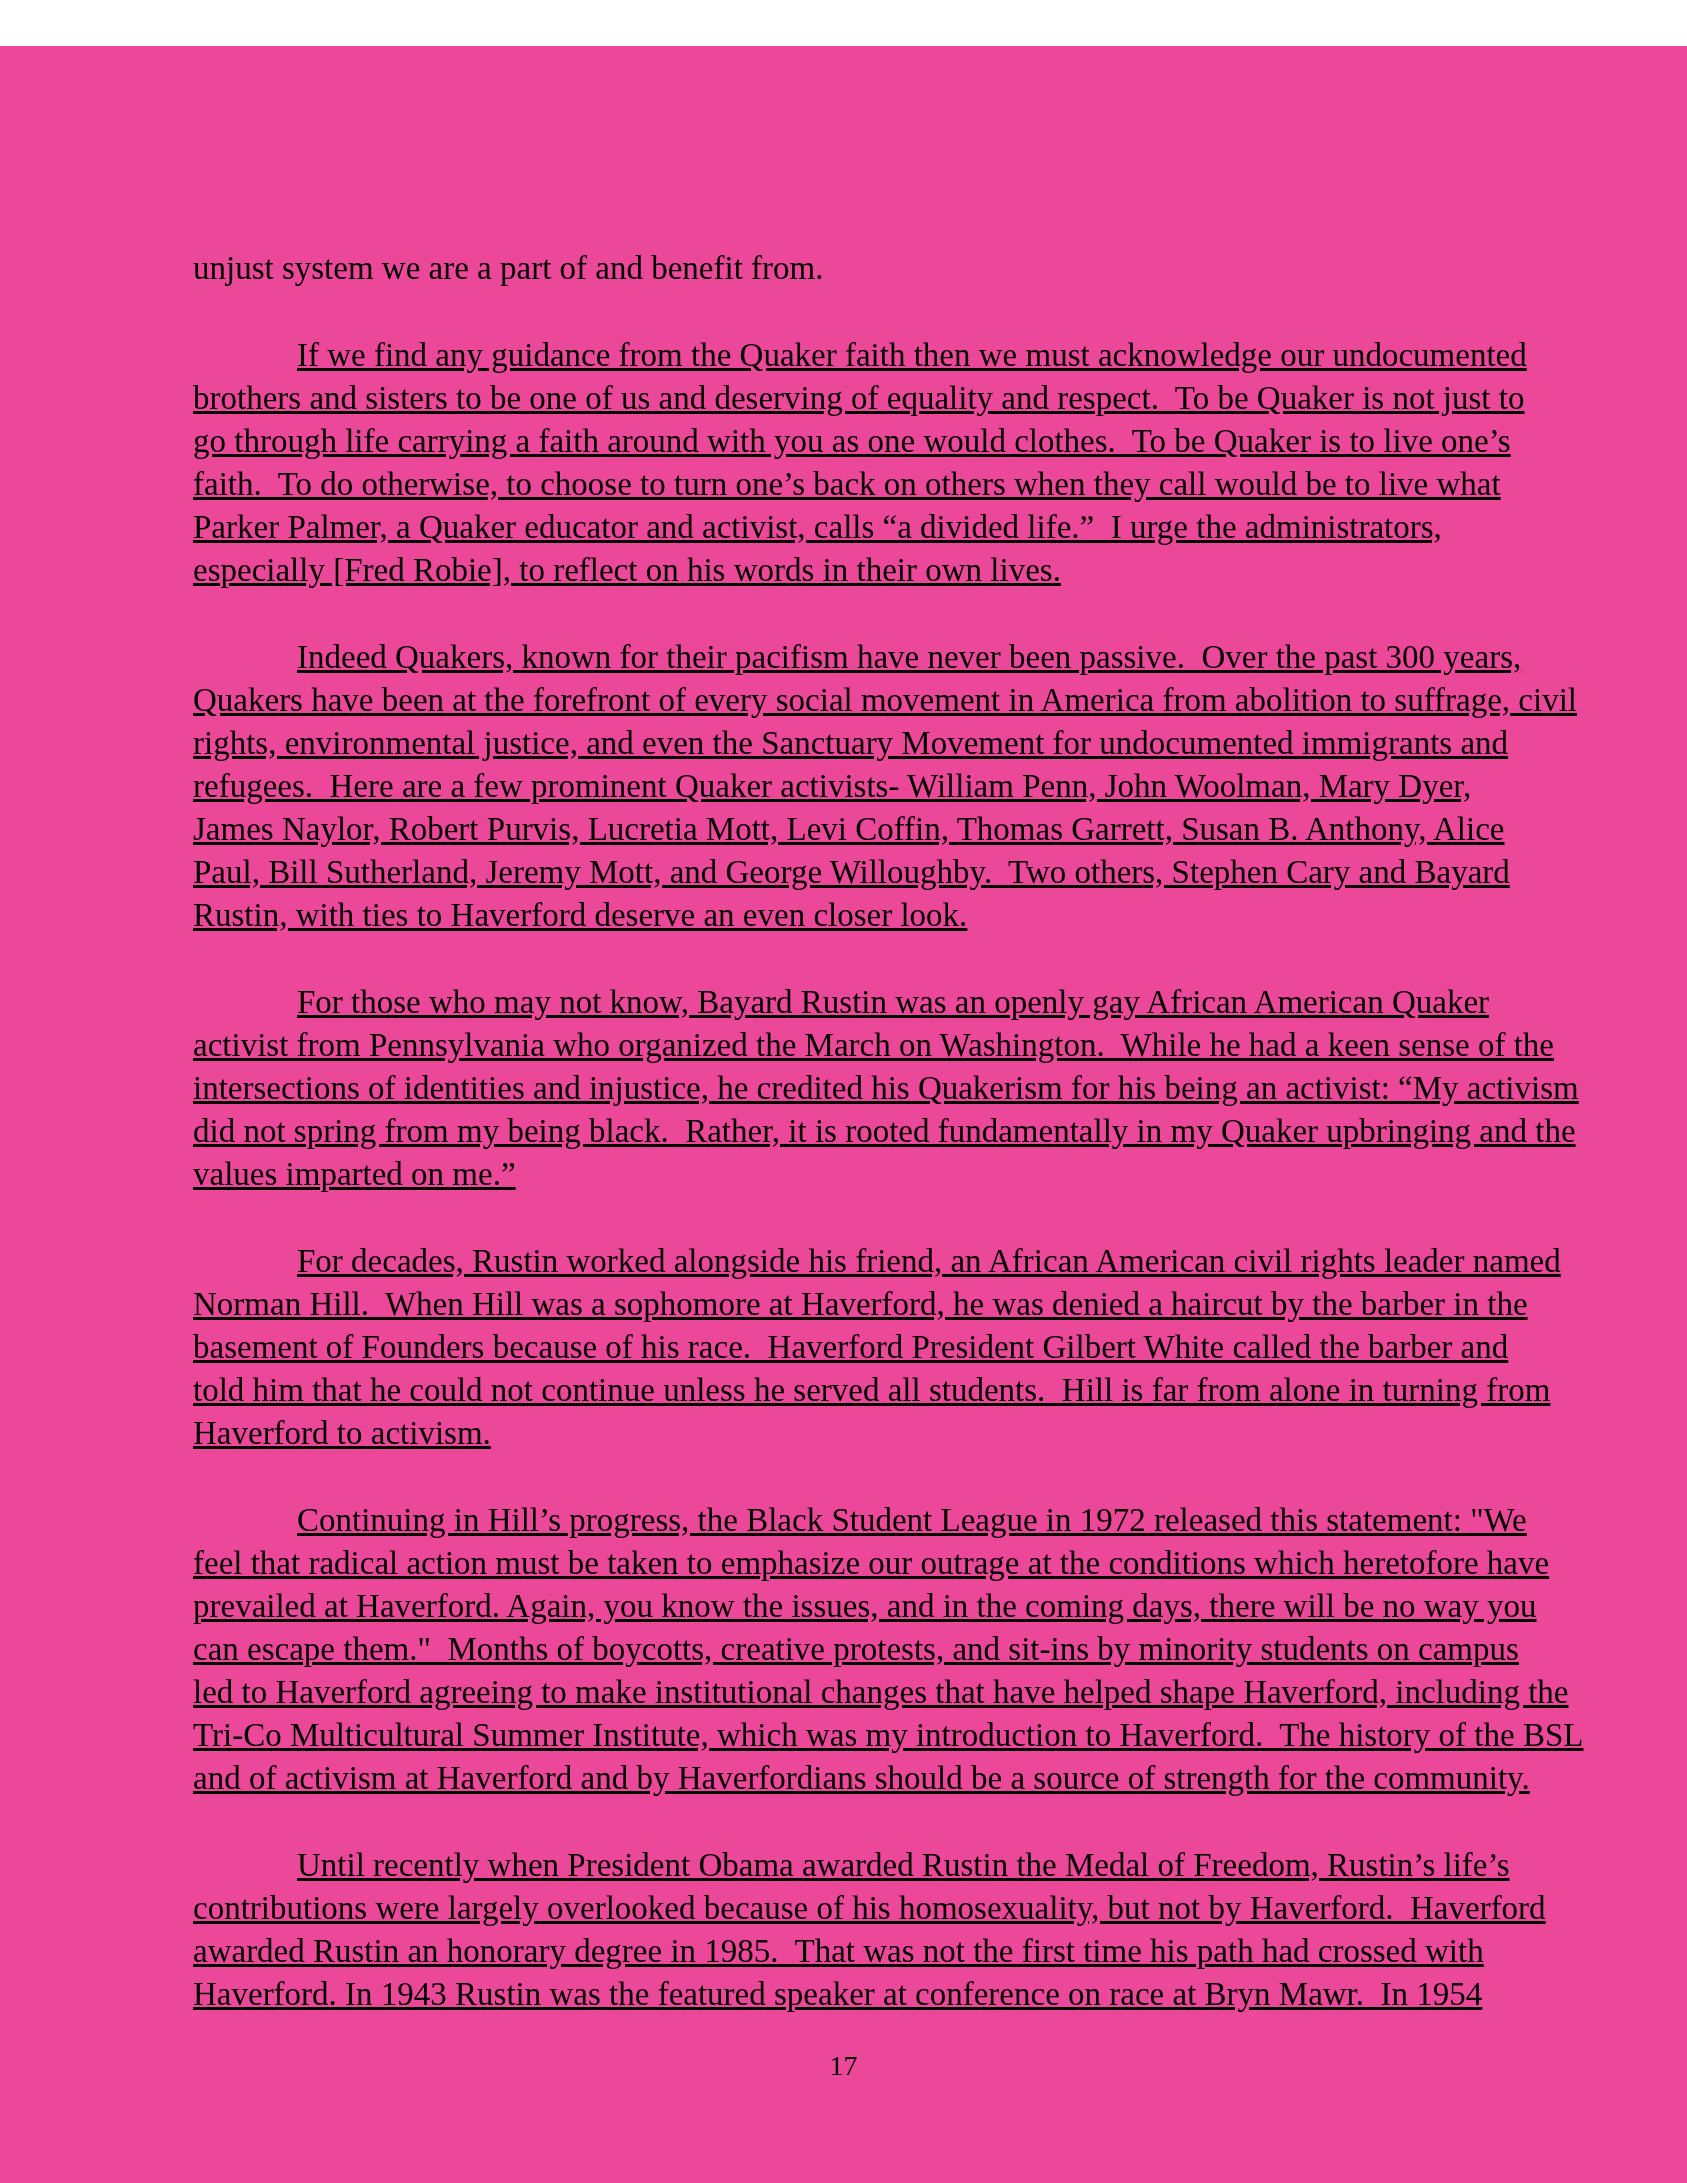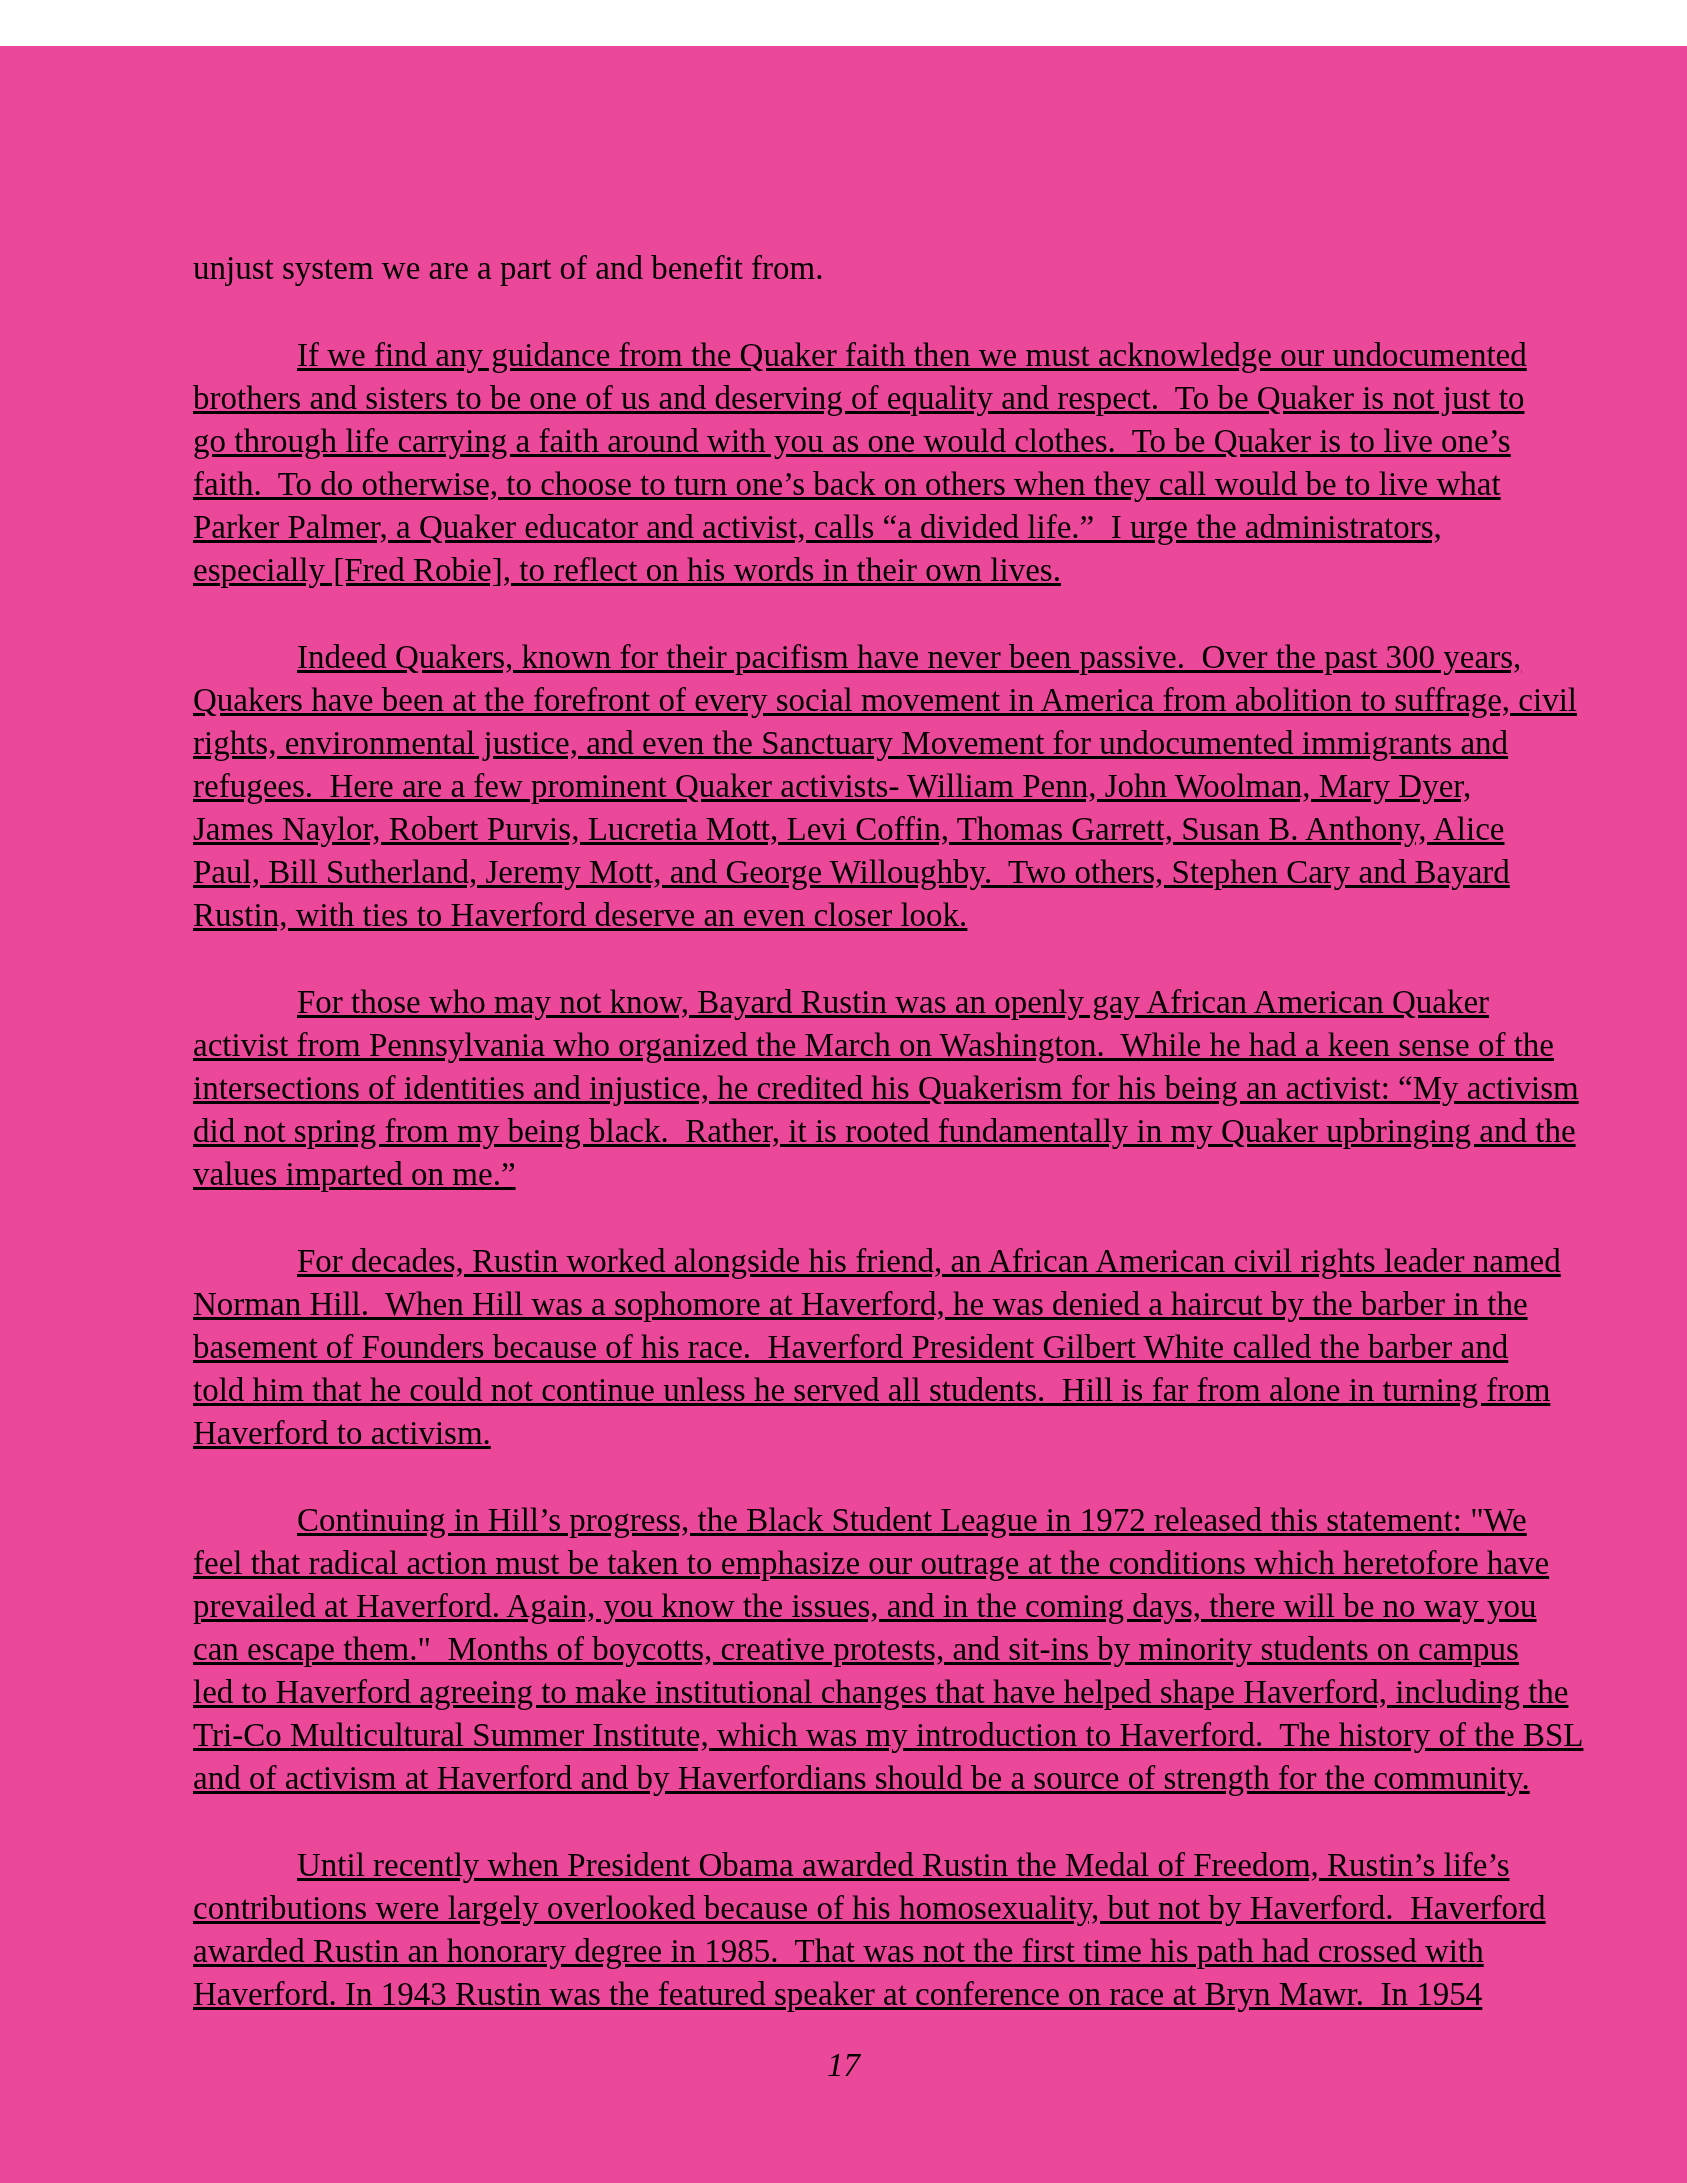--- a/index.html
+++ b/index.html
@@ -32,23 +32,22 @@
   .para.indent {
     text-indent: 104px;
     text-decoration: underline;
   }
   .page-number {
     position: absolute;
     top: 1998px;
     left: 0;
     width: 100%;
     text-align: center;
-    font-size: 33px;
+    font-size: 28px;
     line-height: 43px;
-    font-style: italic;
   }
 </style>
 </head>
 <body>
 
 <div class="page">
   <div class="doc-body"><p class="para">unjust system we are a part of and benefit from.</p><p class="para indent">If we find any guidance from the Quaker faith then we must acknowledge our undocumented<br>brothers and sisters to be one of us and deserving of equality and respect.  To be Quaker is not just to<br>go through life carrying a faith around with you as one would clothes.  To be Quaker is to live one’s<br>faith.  To do otherwise, to choose to turn one’s back on others when they call would be to live what<br>Parker Palmer, a Quaker educator and activist, calls “a divided life.”  I urge the administrators,<br>especially [Fred Robie], to reflect on his words in their own lives.</p><p class="para indent">Indeed Quakers, known for their pacifism have never been passive.  Over the past 300 years,<br>Quakers have been at the forefront of every social movement in America from abolition to suffrage, civil<br>rights, environmental justice, and even the Sanctuary Movement for undocumented immigrants and<br>refugees.  Here are a few prominent Quaker activists- William Penn, John Woolman, Mary Dyer,<br>James Naylor, Robert Purvis, Lucretia Mott, Levi Coffin, Thomas Garrett, Susan B. Anthony, Alice<br>Paul, Bill Sutherland, Jeremy Mott, and George Willoughby.  Two others, Stephen Cary and Bayard<br>Rustin, with ties to Haverford deserve an even closer look.</p><p class="para indent">For those who may not know, Bayard Rustin was an openly gay African American Quaker<br>activist from Pennsylvania who organized the March on Washington.  While he had a keen sense of the<br>intersections of identities and injustice, he credited his Quakerism for his being an activist: “My activism<br>did not spring from my being black.  Rather, it is rooted fundamentally in my Quaker upbringing and the<br>values imparted on me.”</p><p class="para indent">For decades, Rustin worked alongside his friend, an African American civil rights leader named<br>Norman Hill.  When Hill was a sophomore at Haverford, he was denied a haircut by the barber in the<br>basement of Founders because of his race.  Haverford President Gilbert White called the barber and<br>told him that he could not continue unless he served all students.  Hill is far from alone in turning from<br>Haverford to activism.</p><p class="para indent">Continuing in Hill’s progress, the Black Student League in 1972 released this statement: "We<br>feel that radical action must be taken to emphasize our outrage at the conditions which heretofore have<br>prevailed at Haverford. Again, you know the issues, and in the coming days, there will be no way you<br>can escape them."  Months of boycotts, creative protests, and sit-ins by minority students on campus<br>led to Haverford agreeing to make institutional changes that have helped shape Haverford, including the<br>Tri-Co Multicultural Summer Institute, which was my introduction to Haverford.  The history of the BSL<br>and of activism at Haverford and by Haverfordians should be a source of strength for the community.</p><p class="para indent">Until recently when President Obama awarded Rustin the Medal of Freedom, Rustin’s life’s<br>contributions were largely overlooked because of his homosexuality, but not by Haverford.  Haverford<br>awarded Rustin an honorary degree in 1985.  That was not the first time his path had crossed with<br>Haverford. In 1943 Rustin was the featured speaker at conference on race at Bryn Mawr.  In 1954</p></div>
   <div class="page-number">17</div>
 </div>
 

